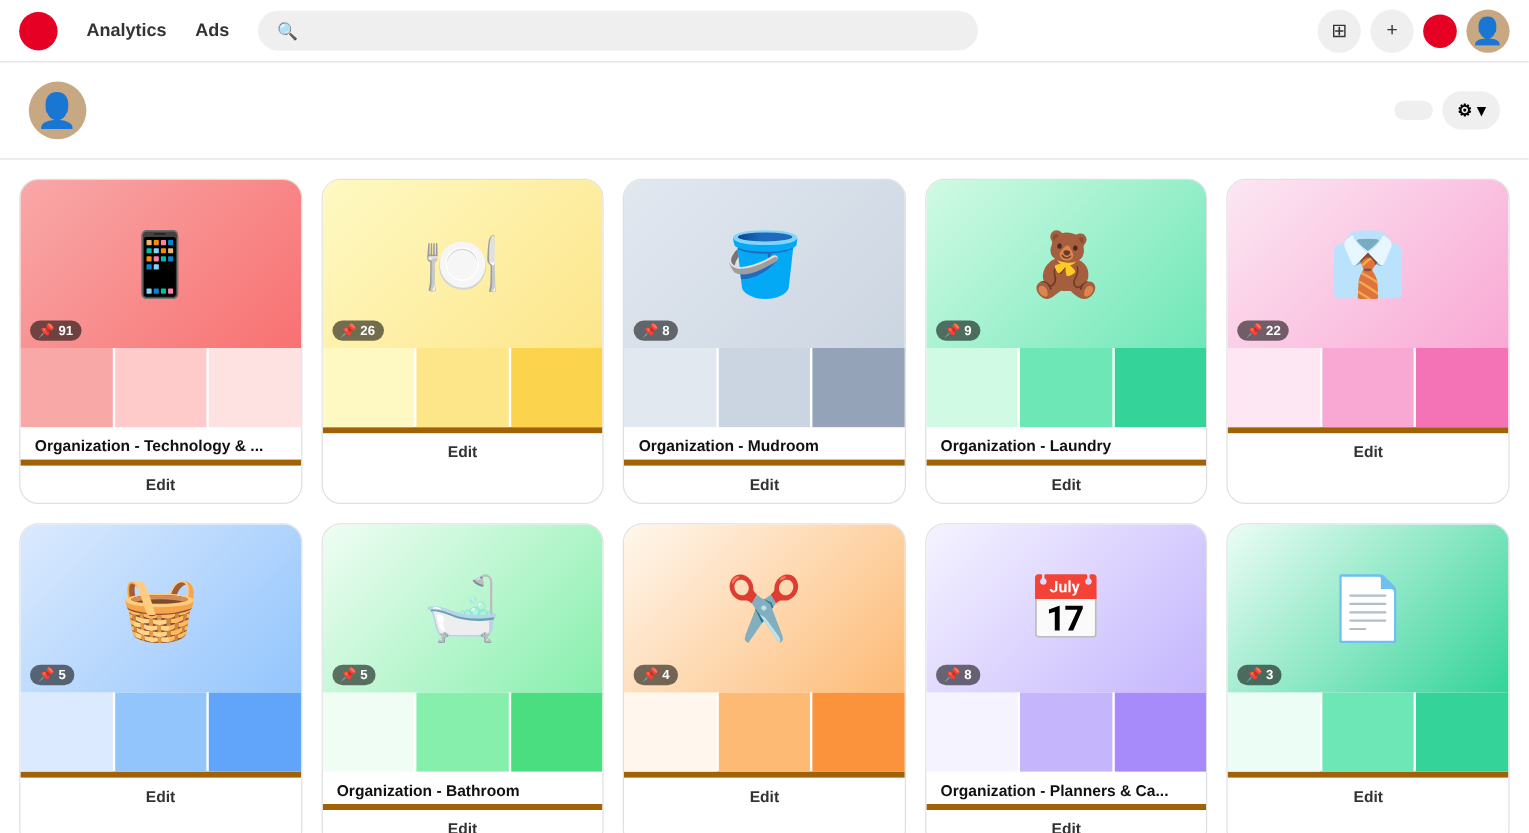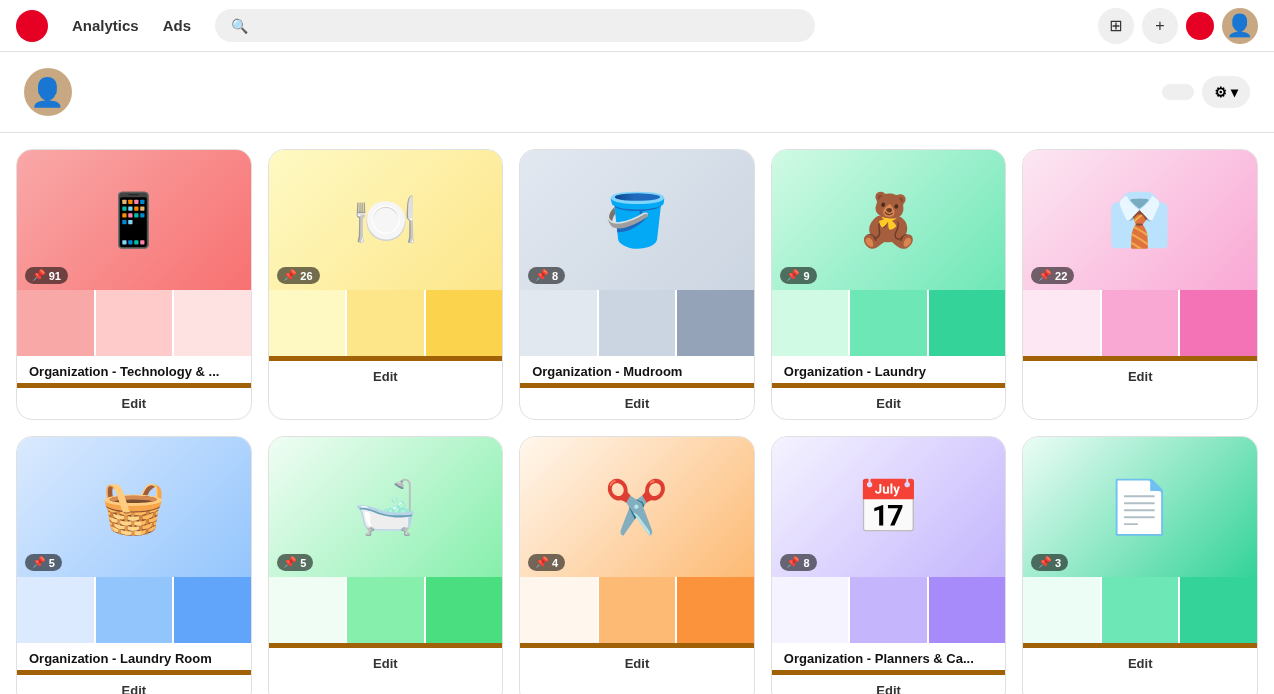--- a/index.html
+++ b/index.html
@@ -316,41 +316,41 @@
           <span>📌</span>
           <span>5</span>
         </div>
       </div>
     </div>
     <div class="board-thumbs">
       <div class="board-thumb" style="background:#dbeafe;"></div>
       <div class="board-thumb" style="background:#93c5fd;"></div>
       <div class="board-thumb" style="background:#60a5fa;"></div>
     </div>
-    <div class="board-title">Organization - Laundry Room</div>
     <div class="board-footer">
       <button class="edit-btn">Edit</button>
     </div>
   </div>
       <div class="board-card">
     <div class="tooltip-container">
 
       <div class="board-main-img-container color-bathroom">
         <div style="display:flex;align-items:center;justify-content:center;height:100%;font-size:52px;">🛁</div>
         <div class="board-count-badge">
           <span>📌</span>
           <span>5</span>
         </div>
       </div>
     </div>
     <div class="board-thumbs">
       <div class="board-thumb" style="background:#f0fdf4;"></div>
       <div class="board-thumb" style="background:#86efac;"></div>
       <div class="board-thumb" style="background:#4ade80;"></div>
     </div>
+    <div class="board-title">Organization - Bathroom</div>
     <div class="board-footer">
       <button class="edit-btn">Edit</button>
     </div>
   </div>
       <div class="board-card">
     <div class="tooltip-container">
 
       <div class="board-main-img-container color-craft">
         <div style="display:flex;align-items:center;justify-content:center;height:100%;font-size:52px;">✂️</div>
         <div class="board-count-badge">

